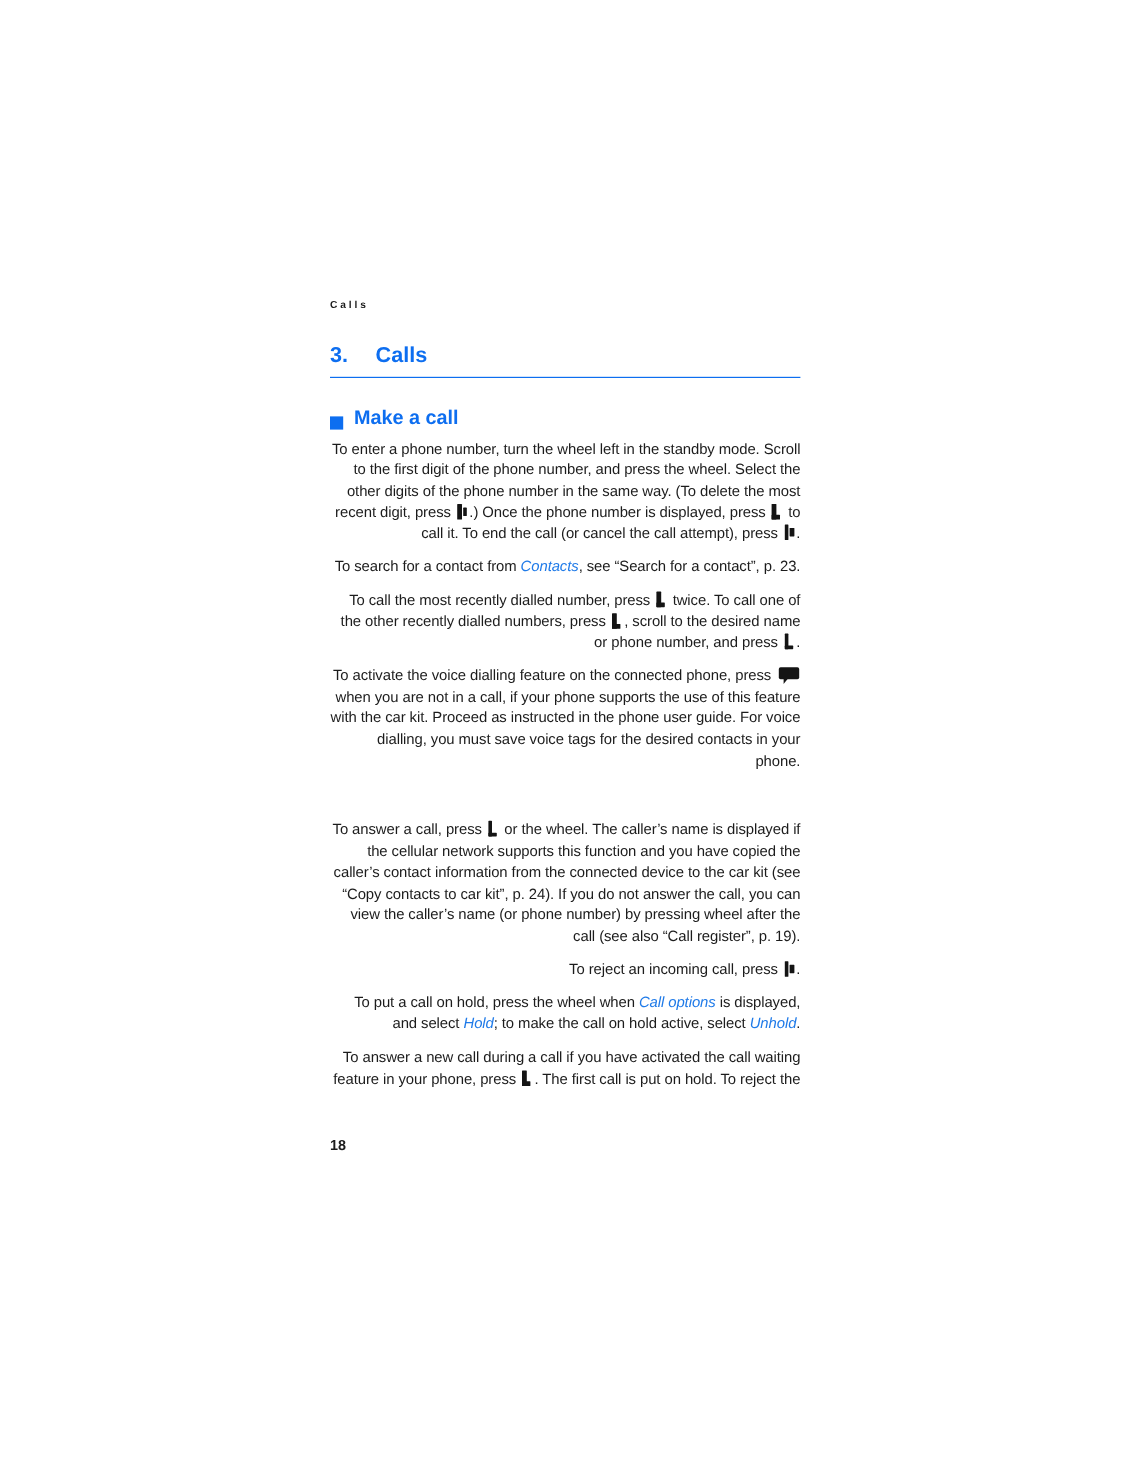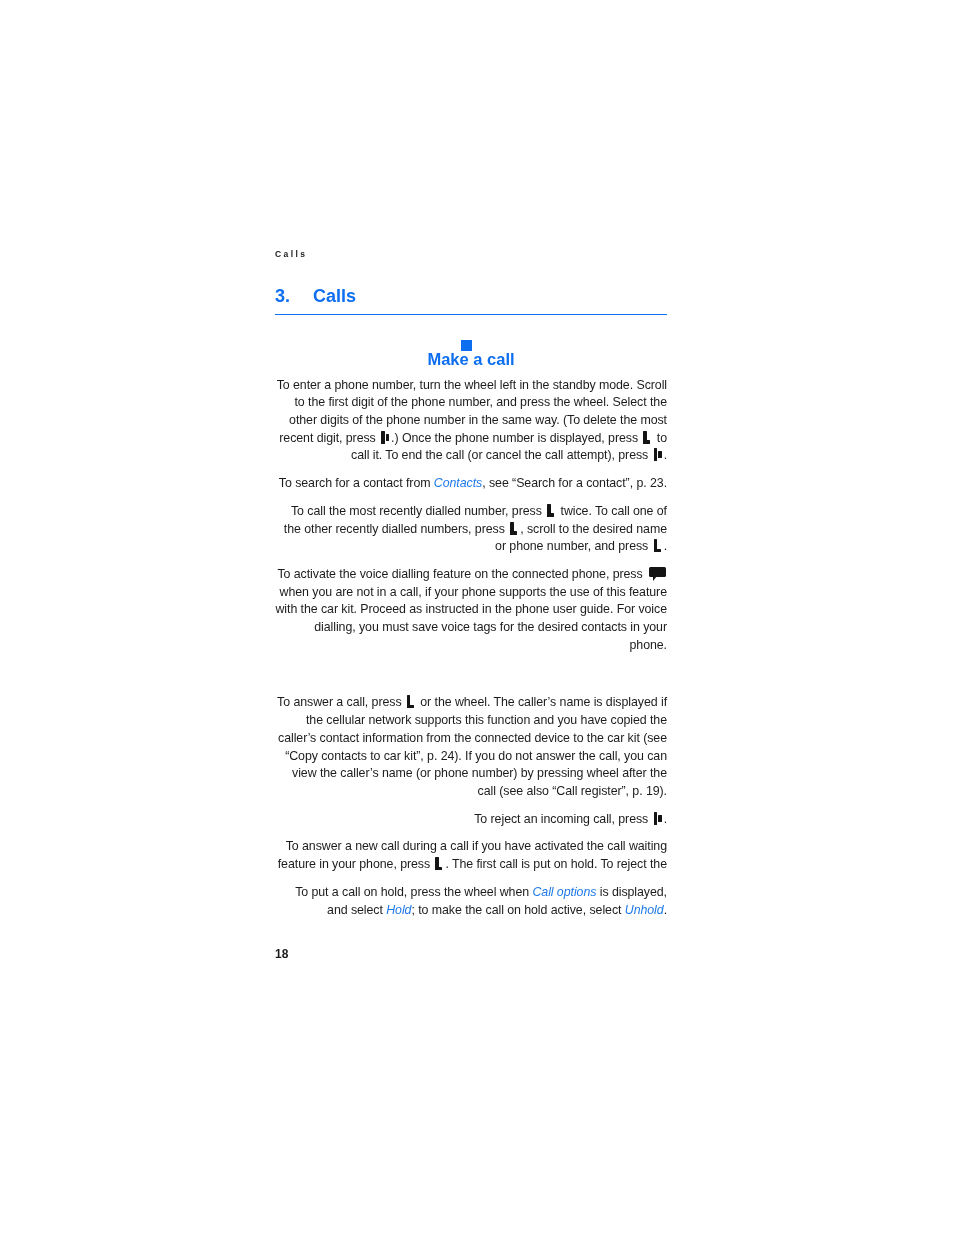--- a/index.html
+++ b/index.html
@@ -48,23 +48,22 @@
   .chapter-rule {
     border-top: 1.6px solid #0d6ef0;
     width: 100%;
     margin: 0 0 24px 0;
     height: 0;
   }
 
   
   .section-head {
     display: flex;
-    align-items: center;
+    align-items: flex-end;
     margin: 0 0 9px 0;
-    flex-direction: column;
   }
   .sq-bullet {
     width: 11px;
     height: 11px;
     background: #0d6ef0;
     display: inline-block;
     margin-right: 9px;
     flex: 0 0 auto;
     position: relative;
     top: 1px;
@@ -198,19 +197,19 @@
         <span class="sq-bullet"></span>
         <span class="section-title">Make a call</span>
       </div>
       <p class="body"><span>To enter a phone number, turn the wheel left in the standby mode. Scroll to the first digit of the phone number, and press the wheel. Select the other digits of the phone number in the same way. (To delete the most recent digit, press </span><span class="key key-end"></span><span>.) Once the phone number is displayed, press </span><span class="key key-call"></span><span> to call it. To end the call (or cancel the call attempt), press </span><span class="key key-end"></span><span>.</span></p>
       <p class="body"><span>To search for a contact from </span><span class="ui-term">Contacts</span><span>, see “Search for a contact”, p. 23.</span></p>
       <p class="body"><span>To call the most recently dialled number, press </span><span class="key key-call"></span><span> twice. To call one of the other recently dialled numbers, press </span><span class="key key-call"></span><span>, scroll to the desired name or phone number, and press </span><span class="key key-call"></span><span>.</span></p>
       <p class="body"><span>To activate the voice dialling feature on the connected phone, press </span><span class="key key-voice"></span><span> when you are not in a call, if your phone supports the use of this feature with the car kit. Proceed as instructed in the phone user guide. For voice dialling, you must save voice tags for the desired contacts in your phone.</span></p>
       <div class="section-gap"></div>
       <p class="body"><span>To answer a call, press </span><span class="key key-call"></span><span> or the wheel. The caller’s name is displayed if the cellular network supports this function and you have copied the caller’s contact information from the connected device to the car kit (see “Copy contacts to car kit”, p. 24). If you do not answer the call, you can view the caller’s name (or phone number) by pressing wheel after the call (see also “Call register”, p. 19).</span></p>
       <p class="body"><span>To reject an incoming call, press </span><span class="key key-end"></span><span>.</span></p>
+      <p class="body"><span>To put a call on hold, press the wheel when </span><span class="ui-term">Call options</span><span> is displayed, and select </span><span class="ui-term">Hold</span><span>; to make the call on hold active, select </span><span class="ui-term">Unhold</span><span>.</span></p>
       <p class="body"><span>To answer a new call during a call if you have activated the call waiting feature in your phone, press </span><span class="key key-call"></span><span>. The first call is put on hold. To reject the</span></p>
-      <p class="body"><span>To put a call on hold, press the wheel when </span><span class="ui-term">Call options</span><span> is displayed, and select </span><span class="ui-term">Hold</span><span>; to make the call on hold active, select </span><span class="ui-term">Unhold</span><span>.</span></p>
     </div>
 
 </div>
 
 <div class="folio">18</div>
 
 </body></html>

